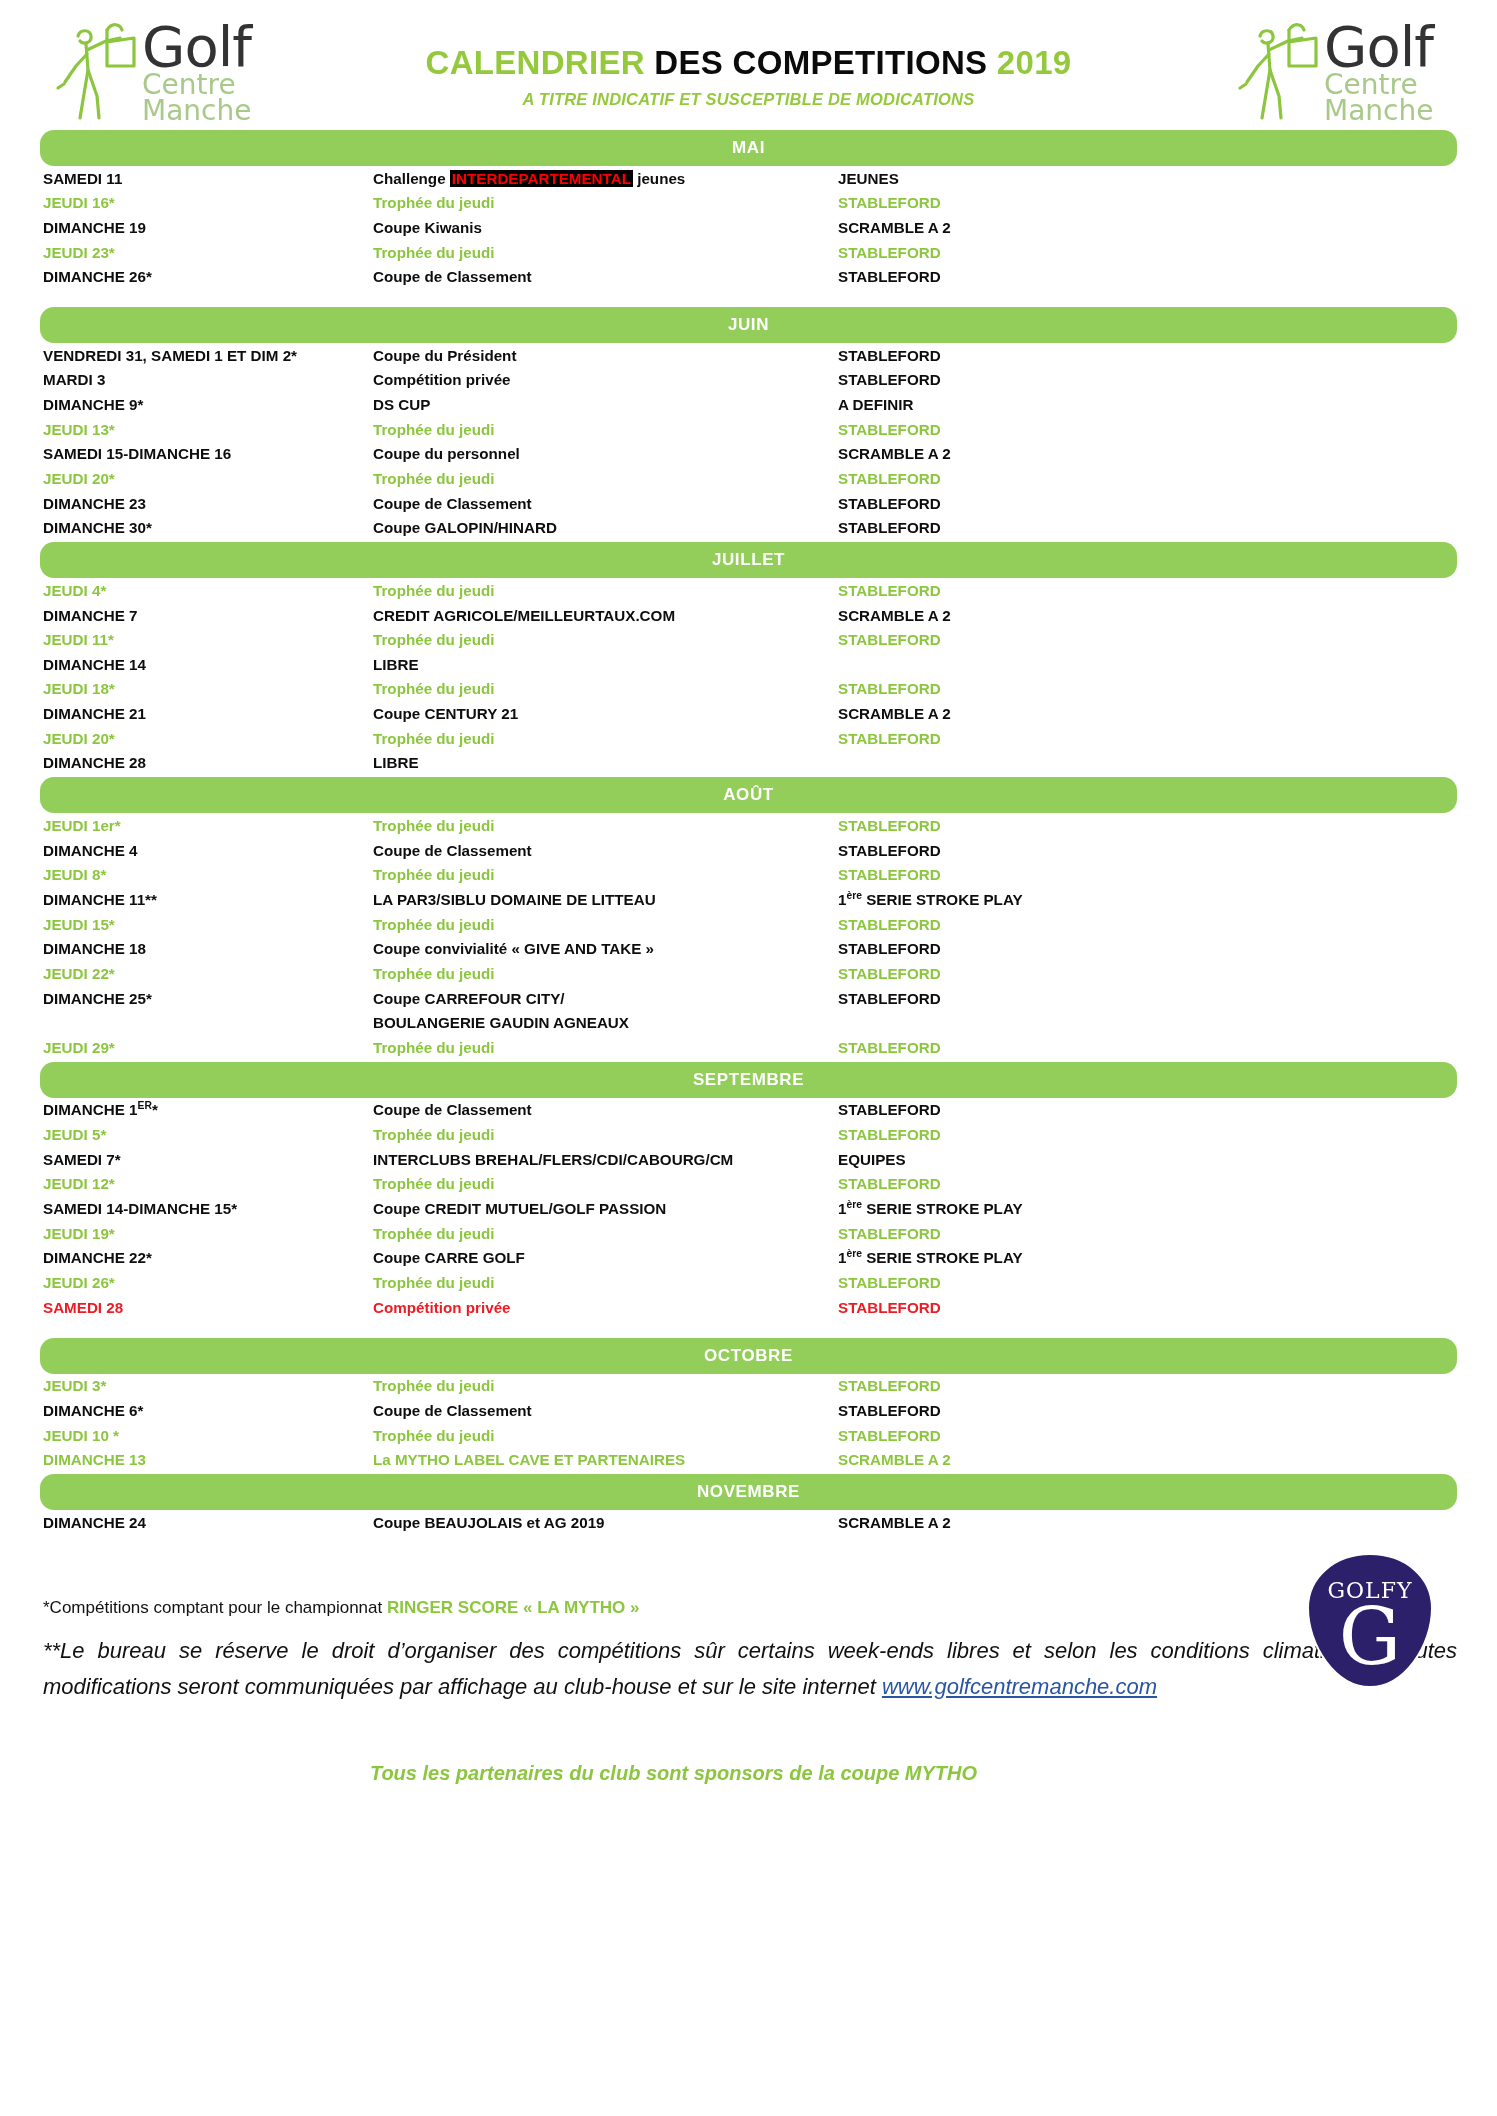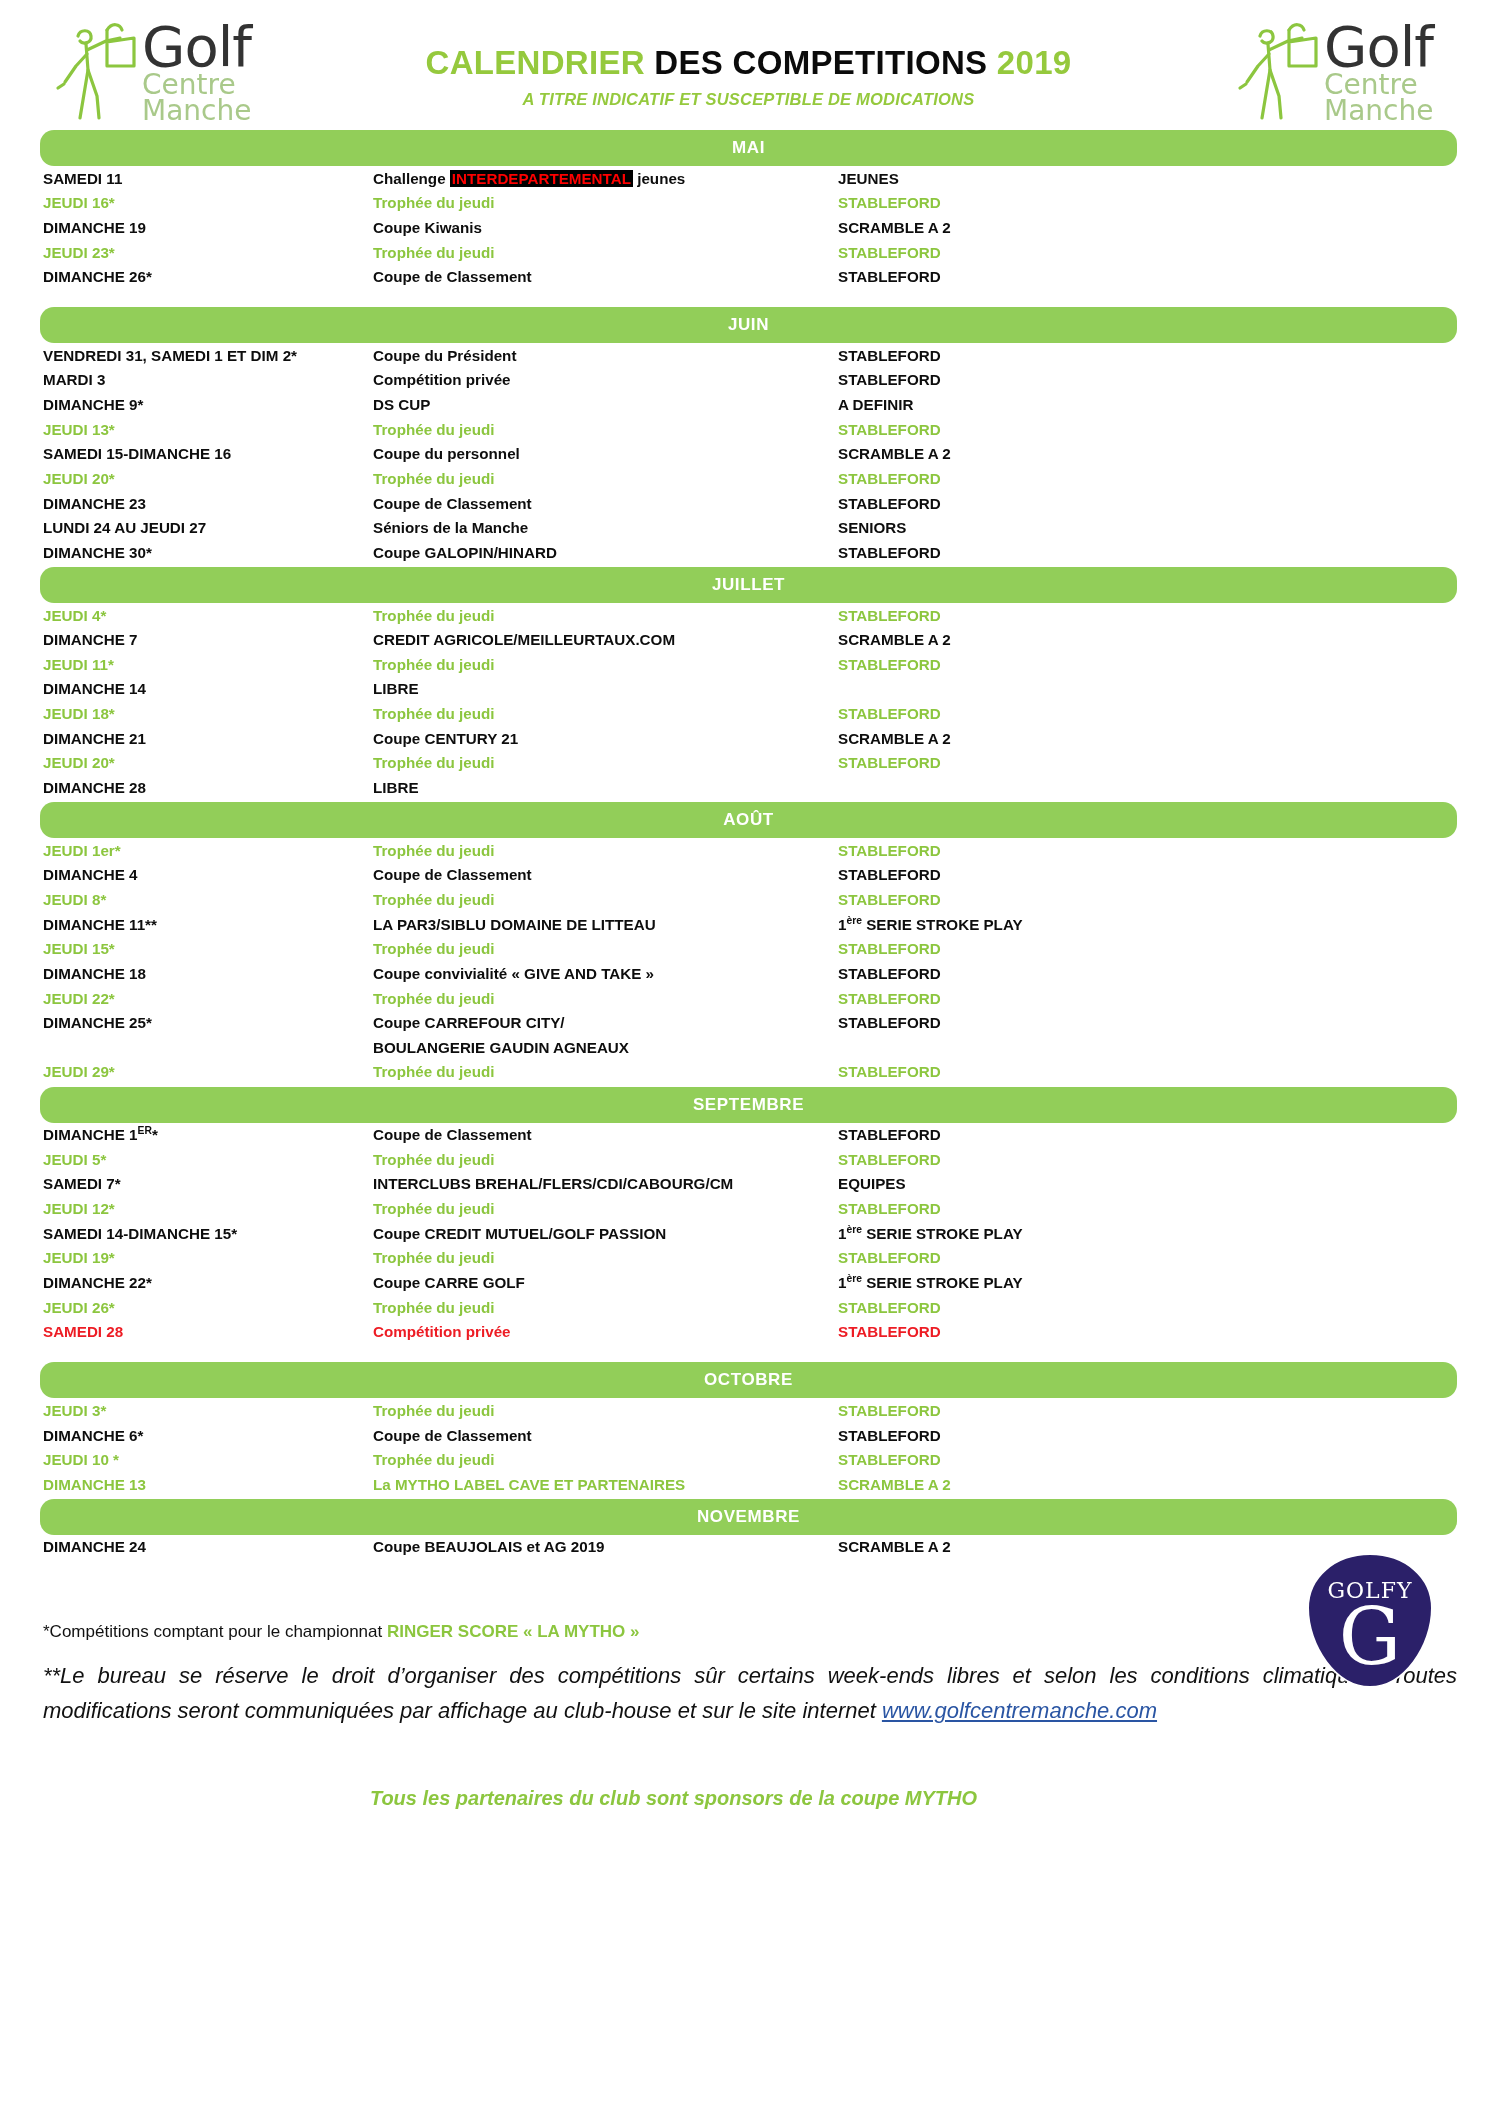--- a/index.html
+++ b/index.html
@@ -264,25 +264,20 @@
         <div class="col-date">JEUDI 20*</div>
         <div class="col-event">Trophée du jeudi</div>
         <div class="col-type">STABLEFORD</div>
       </div>
       <div class="row c-black">
         <div class="col-date">DIMANCHE 23</div>
         <div class="col-event">Coupe de Classement</div>
         <div class="col-type">STABLEFORD</div>
       </div>
       <div class="row c-black">
-        <div class="col-date">LUNDI 24 AU JEUDI 27</div>
-        <div class="col-event">Séniors de la Manche</div>
-        <div class="col-type">SENIORS</div>
-      </div>
-      <div class="row c-black">
         <div class="col-date">DIMANCHE 30*</div>
         <div class="col-event">Coupe GALOPIN/HINARD</div>
         <div class="col-type">STABLEFORD</div>
       </div>
       <div class="month-bar">JUILLET</div>
       <div class="row c-green">
         <div class="col-date">JEUDI 4*</div>
         <div class="col-event">Trophée du jeudi</div>
         <div class="col-type">STABLEFORD</div>
       </div>

